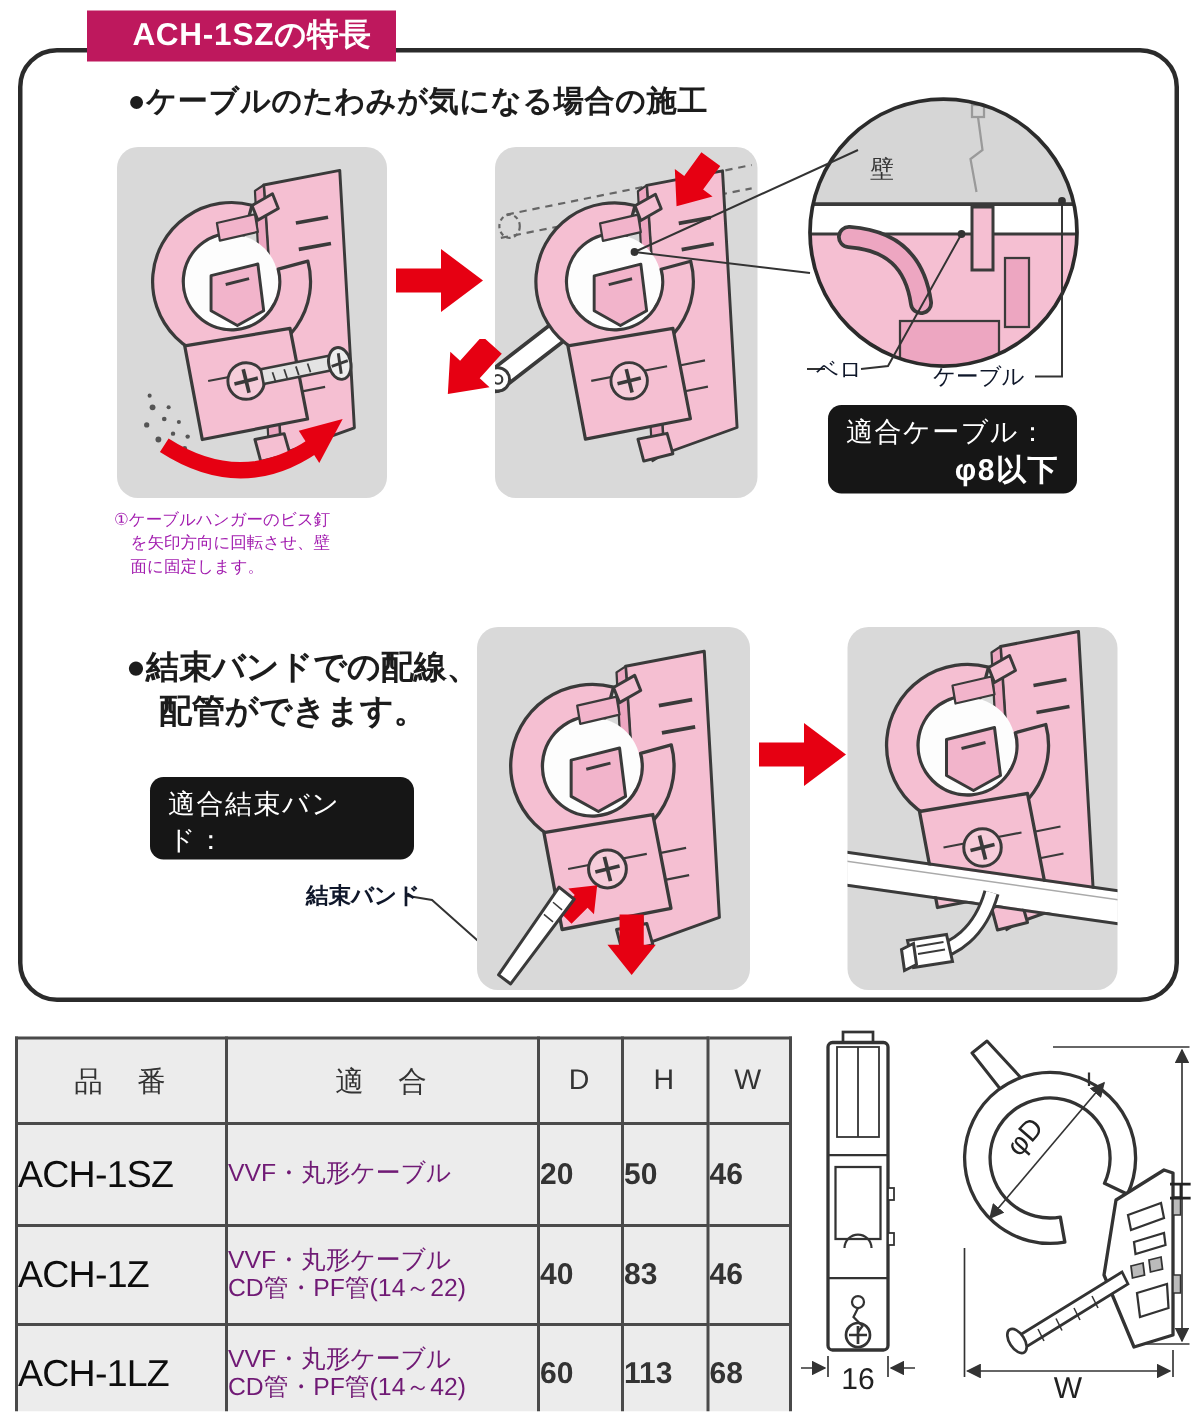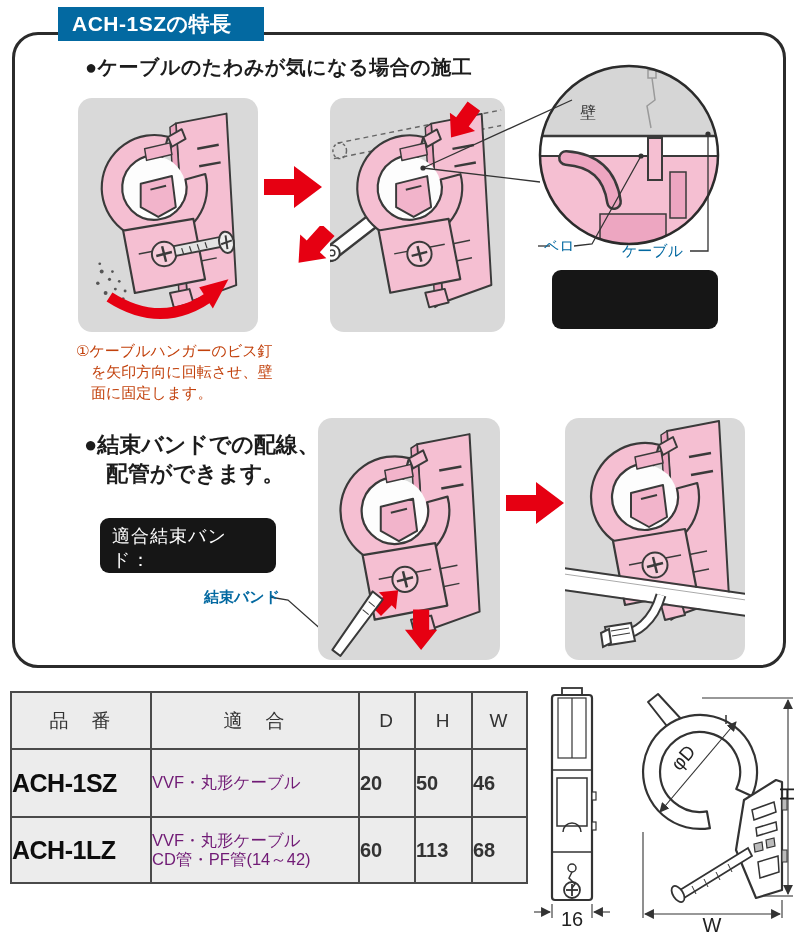--- a/index.html
+++ b/index.html
@@ -1,36 +1,36 @@
 <!DOCTYPE html>
 <html><head>
 <meta charset="utf-8">
 <style>
   html,body{margin:0;padding:0;background:#fff;}
   #page{position:relative;width:796px;height:941px;background:#fff;overflow:hidden;
         font-family:"Liberation Sans","DejaVu Sans",sans-serif;color:#1c1c1c;}
   .abs{position:absolute;}
   
   .feature-box{left:12px;top:32px;width:768px;height:630px;border:3px solid #2b2b2b;border-radius:26px;background:#fff;}
-  .title-banner{left:58px;top:7px;width:206px;height:34px;background:#0369a1;color:#fff;
-      font-size:21px;font-weight:700;line-height:34px;padding-left:14px;box-sizing:border-box;letter-spacing:.5px;}
+  .title-banner{left:58px;top:7px;width:206px;height:34px;background:#be185d;color:#fff;
+      font-size:21px;font-weight:700;line-height:34px;padding-left:14px;box-sizing:border-box;letter-spacing:.5px;text-align:center;}
   .h1{left:85px;top:54px;font-size:20px;font-weight:700;letter-spacing:.5px;}
   .h2{left:84px;top:430px;font-size:22px;font-weight:700;line-height:1.33;}
   .h2 .l2{padding-left:22px;}
   .panel{background:#d9d9d9;border-radius:14px;}
-  .cap{font-size:15px;line-height:1.4;white-space:pre-line;color:#c2410c;}
+  .cap{font-size:11px;line-height:1.4;white-space:pre-line;color:#a21caf;}
   .badge{background:#161616;color:#fff;border-radius:9px;box-sizing:border-box;padding:6px 12px 5px 12px;}
   .badge .b1{font-size:18px;letter-spacing:1px;}
   .badge .b2{font-size:20px;font-weight:700;text-align:right;letter-spacing:1px;}
-  .small-label{font-size:15px;color:#0369a1;}
+  .small-label{font-size:15px;color:#0f172a;}
   
   table.spec{border-collapse:collapse;table-layout:fixed;width:516px;}
   table.spec td,table.spec th{border:2px solid #4a4a4a;background:#ececec;box-sizing:border-box;padding:0;}
   th.hdr{font-size:19px;font-weight:400;color:#333;height:57px;letter-spacing:2px;}
-  td.model{font-size:25px;font-weight:700;color:#0d0d0d;padding-left:12px;letter-spacing:-0.5px;}
+  td.model{font-size:25px;font-weight:400;color:#0d0d0d;padding-left:12px;letter-spacing:-0.5px;}
   td.fit{font-size:16.5px;color:#701a75;padding-left:12px;line-height:1.18;}
   td.num{font-size:20px;color:#333;text-align:left;font-weight:bold;}
   tr.r1{height:68px;} tr.r2{height:66px;} tr.r3{height:66px;margin-top:21px;}
   svg text{font-family:"Liberation Sans","DejaVu Sans",sans-serif;}
 </style>
 </head>
 <body>
 
 <div id="page">
 
@@ -157,20 +157,22 @@
       <polyline points="678,219 696,219 696,102"></polyline>
       <circle cx="696" cy="102" r="2.6" fill="#333" stroke="none"></circle>
       <polyline points="258,565 276,568 312,600"></polyline>
     </g>
   </svg>
 
   <div class="abs small-label" style="left:544px;top:237px;">ベロ</div>
   <div class="abs small-label" style="left:622px;top:242px;">ケーブル</div>
 
   <div class="abs badge" style="left:552px;top:270px;width:166px;height:59px;">
+    <div class="b1">適合ケーブル：</div>
+    <div class="b2">φ8以下</div>
   </div>
 
   <div class="abs cap" style="left:76px;top:340px;width:250px;">①ケーブルハンガーのビス釘
 　を矢印方向に回転させ、壁
 　面に固定します。</div>
 
   <div class="abs h2">
     <div>●結束バンドでの配線、</div>
     <div class="l2">配管ができます。</div>
   </div>
@@ -237,20 +239,30 @@
     <tr class="r1">
       <td class="model">ACH-1SZ</td>
       <td class="fit">
         <div>VVF・丸形ケーブル</div>
         <div></div>
       </td>
       <td class="num">20</td>
       <td class="num">50</td>
       <td class="num">46</td>
     </tr>
+    <tr class="r2">
+      <td class="model">ACH-1Z</td>
+      <td class="fit">
+        <div>VVF・丸形ケーブル</div>
+        <div>CD管・PF管(14～22)</div>
+      </td>
+      <td class="num">40</td>
+      <td class="num">83</td>
+      <td class="num">46</td>
+    </tr>
     <tr class="r3">
       <td class="model">ACH-1LZ</td>
       <td class="fit">
         <div>VVF・丸形ケーブル</div>
         <div>CD管・PF管(14～42)</div>
       </td>
       <td class="num">60</td>
       <td class="num">113</td>
       <td class="num">68</td>
     </tr>

